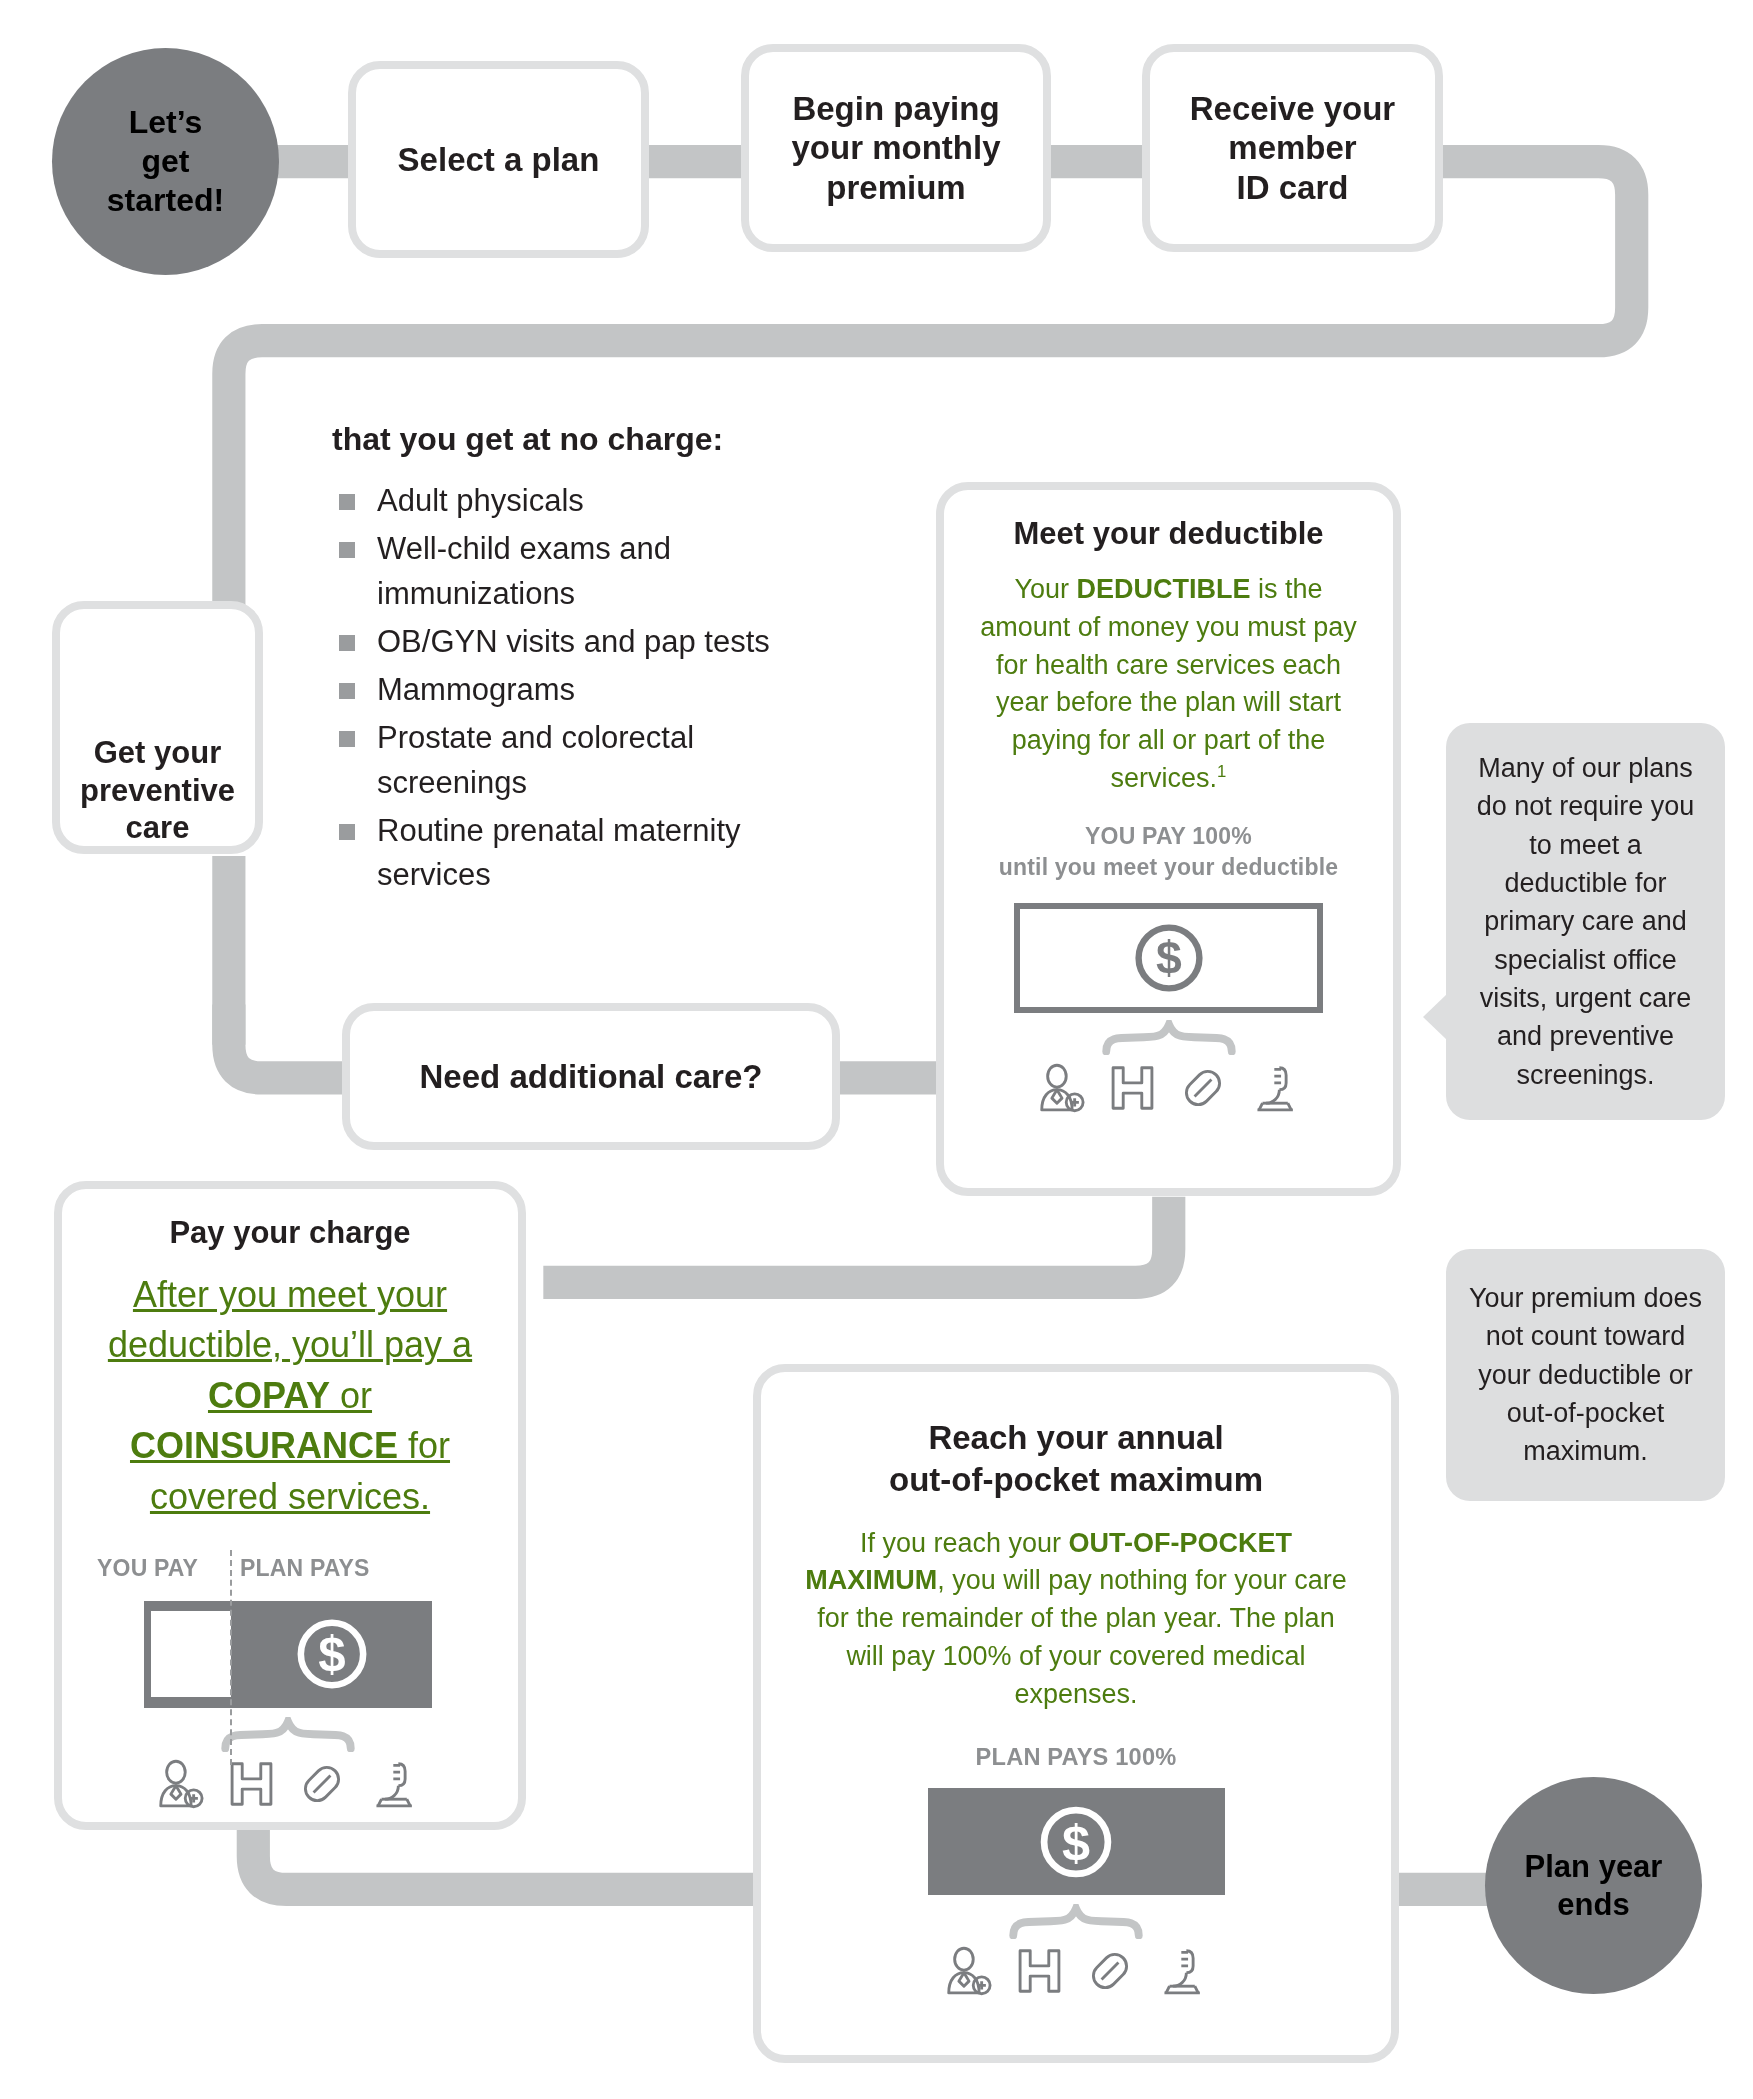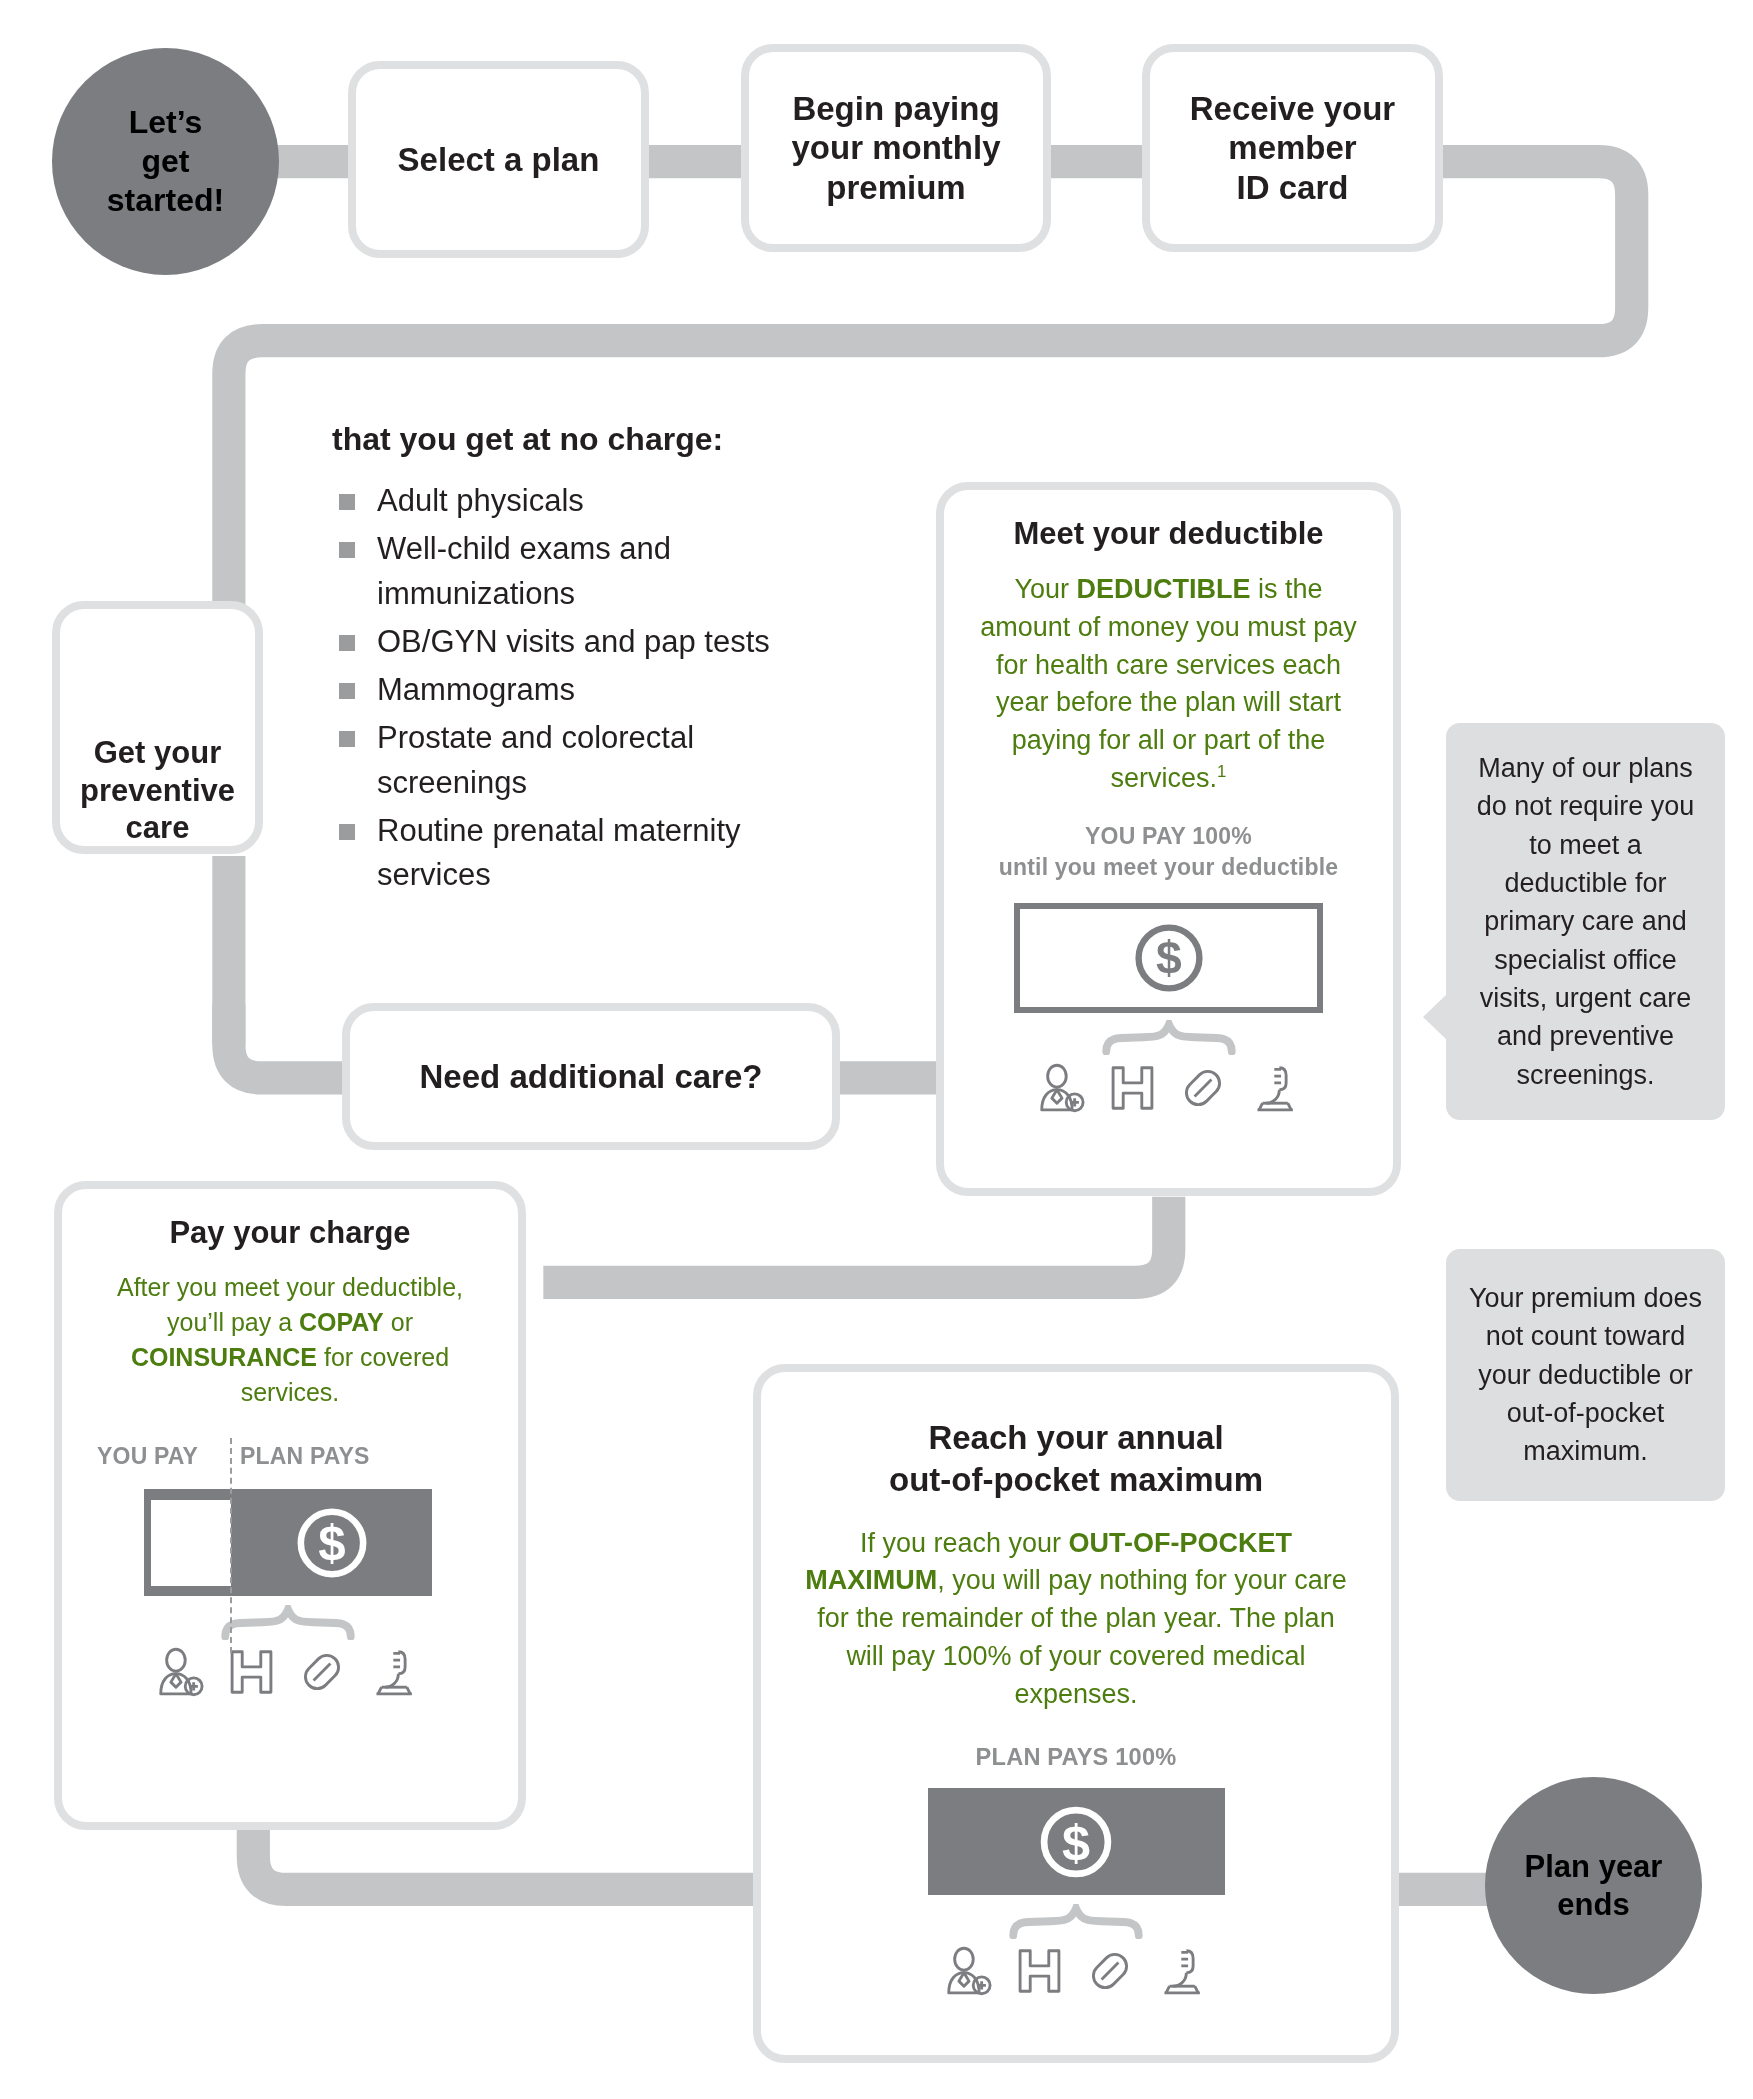--- a/index.html
+++ b/index.html
@@ -43,21 +43,21 @@
     align-items:center;
     justify-content:center;
     text-align:center;
     font-weight:bold;
     line-height:1.2;
     color:#231f20;
   }
   .callout{
     position:absolute;
     background:#dddedf;
-    border-radius:14px;
+    border-radius:24px;
     box-sizing:border-box;
     color:#231f20;
     text-align:center;
     line-height:1.42;
     z-index:4;
   }
   .callout .tail{
     position:absolute;
     left:-23px;
     width:0;height:0;
@@ -215,21 +215,21 @@
     </div>
   </div>
 
   <div class="callout" style="left:1446px;top:723px;width:279px;padding:26px 19px;font-size:27px;">
     <span class="tail" style="top:271px;"></span>
     <span>Many of our plans do not require you to meet a deductible for primary care and specialist office visits, urgent care and preventive screenings.</span>
   </div>
 
   <div class="card" style="left:54px;top:1181px;width:472px;height:649px;">
     <div class="ttl" style="font-size:31px;margin-top:26px;">Pay your charge</div>
-    <div class="body" style="font-size:25px;margin:19px 26px 0 26px;">
+    <div class="body" style="font-size:36px;margin:19px 26px 0 26px;text-decoration:underline;">
       <span>After you meet your deductible, you’ll pay a </span><span class="kw">COPAY</span><span> or </span><span class="kw">COINSURANCE</span><span> for covered services.</span>
     </div>
 
     <div style="position:relative;margin:33px 0 0 35px;width:384px;">
       <div style="display:flex;align-items:flex-end;font-size:23px;">
         <div class="grey-label" style="width:129px;text-align:left;">YOU PAY</div>
         <div class="grey-label" style="margin-left:14px;text-align:left;">PLAN PAYS</div>
       </div>
 
       <div style="position:absolute;left:133px;top:-5.2px;height:215px;border-left:2.6px dashed #9a9c9e;"></div>

